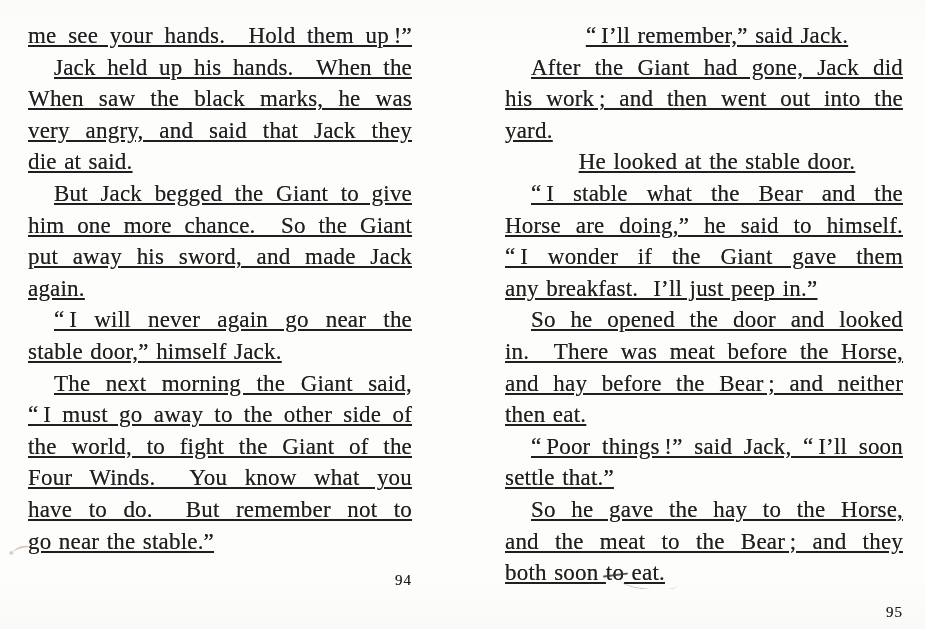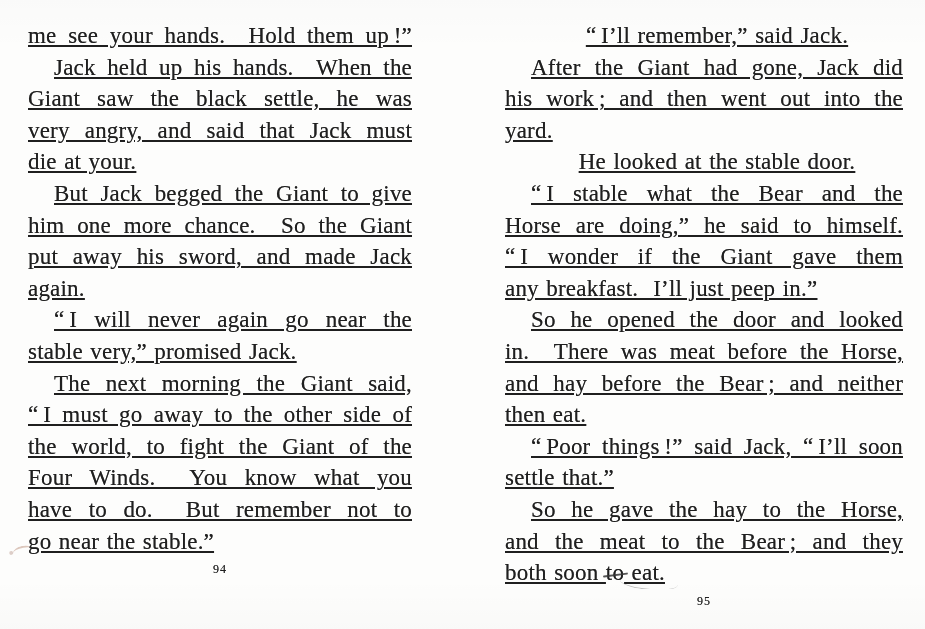--- a/index.html
+++ b/index.html
@@ -35,23 +35,23 @@
   .page-text .line.just {
     text-align: justify;
     text-align-last: justify;
     text-justify: inter-word;
   }
   .page-text .line.indent {
     padding-left: 26px;
     text-align: center;
   }
   .page-number {
-    margin-top: 3px;
-    text-align: center;
-    font-size: 12px;
+    margin-top: 14px;
+    text-align: right;
+    font-size: 15px;
     line-height: 18px;
     letter-spacing: 1px;
     text-shadow: 0 0 0.5px rgba(25,25,25,0.6);
   }
   
   .strike {
     position: relative;
     display: inline-block;
   }
   .strike::after {
@@ -99,29 +99,29 @@
     border-radius: 50%;
   }
 </style>
 </head>
 <body>
 
 <div class="page page-left">
   <div class="page-text">
       <div class="line just">me see your hands.&nbsp; Hold them up !”</div>
       <div class="line just indent">Jack held up his hands.&nbsp; When the</div>
-      <div class="line just">Giant saw the black settle, he was</div>
-      <div class="line just">very angry, and said that Jack must</div>
-      <div class="line">die at your.</div>
+      <div class="line just">When saw the black marks, he was</div>
+      <div class="line just">very angry, and said that Jack they</div>
+      <div class="line">die at said.</div>
       <div class="line just indent">But Jack begged the Giant to give</div>
       <div class="line just">him one more chance.&nbsp; So the Giant</div>
       <div class="line just">put away his sword, and made Jack</div>
       <div class="line">again.</div>
       <div class="line just indent">“ I will never again go near the</div>
-      <div class="line">stable very,” promised Jack.</div>
+      <div class="line">stable door,” himself Jack.</div>
       <div class="line just indent">The next morning the Giant said,</div>
       <div class="line just">“ I must go away to the other side of</div>
       <div class="line just">the world, to fight the Giant of the</div>
       <div class="line just">Four Winds.&nbsp; You know what you</div>
       <div class="line just">have to do.&nbsp; But remember not to</div>
       <div class="line">go near the stable.”</div>
     </div>
   <div class="page-number">94</div>
 </div>
 

